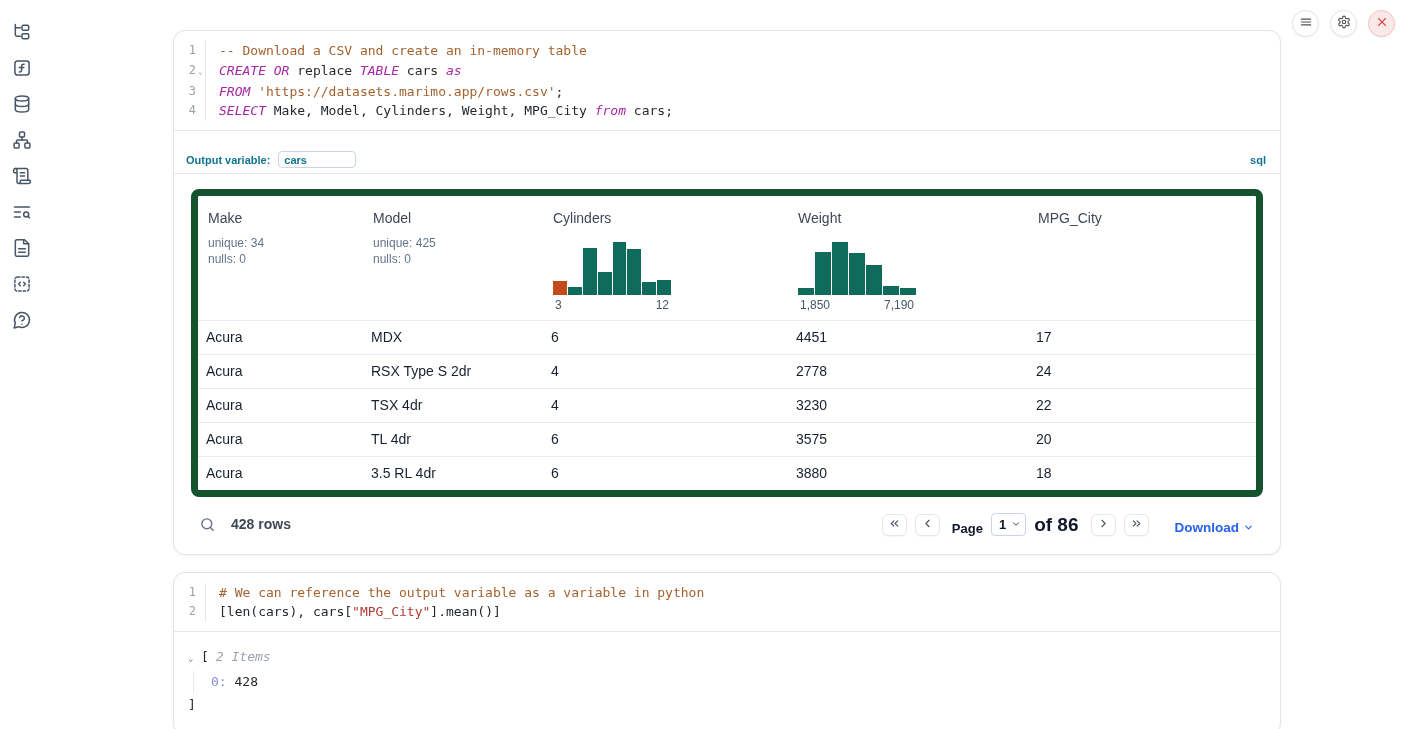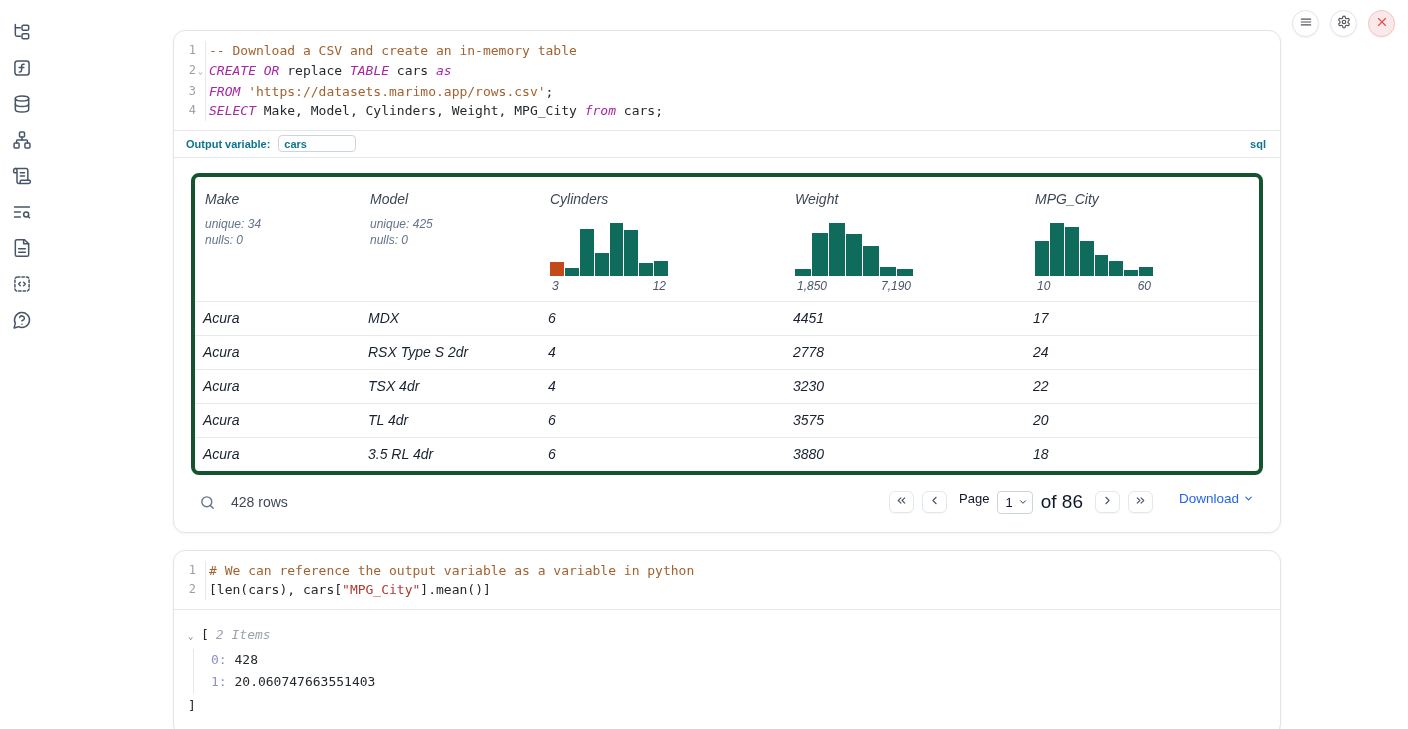--- a/index.html
+++ b/index.html
@@ -24,54 +24,54 @@
   .main{position:absolute;left:173px;top:30px;width:1108px;}
   .cell{background:#fff;border:1px solid #e4e4e7;border-radius:12px;
     box-shadow:0 1px 3px rgba(15,23,42,.05);}
   .cell + .cell{margin-top:17px;}
   
   .code-area{padding:10px 0 9px 0;}
   .code-line{display:flex;font-family:"DejaVu Sans Mono","Liberation Mono",monospace;
     font-size:13px;line-height:19.5px;white-space:pre;}
   .ln{flex:0 0 22px;text-align:right;color:#9aa1ad;font-size:12px;line-height:19.5px;}
   .fold{flex:0 0 9px;color:#9aa1ad;font-size:8px;text-align:center;line-height:21px;}
-  .code-content{border-left:1px solid #e5e7eb;padding-left:3px;flex:1;color:#24292e;}
+  .code-content{border-left:1px solid #e5e7eb;padding-left:13px;flex:1;color:#24292e;}
   .tok-kw{color:var(--kw);font-style:italic;}
   .tok-comment{color:var(--comment);}
   .tok-string{color:var(--sql-string);}
   .tok-pystring{color:var(--py-string);}
   .tok-plain{color:#24292e;}
   
   .outvar-bar{border-top:1px solid #e5e7eb;display:flex;align-items:center;
-    padding:0 14px 0 12px;height:26px;}
+    padding:16px 14px 0 12px;height:26px;}
   .outvar-label{font-size:11px;font-weight:bold;color:var(--accent);}
   .outvar-input{margin-left:8px;width:78px;height:17px;border:1px solid #cbd5e1;border-radius:4px;
     font-family:"Liberation Sans",sans-serif;font-size:11px;font-weight:bold;color:var(--accent);
     padding:0 5px;box-sizing:border-box;outline:none;}
   .lang-badge{margin-left:auto;font-size:11px;font-weight:bold;color:var(--accent);}
   
   .cell-output{border-top:1px solid #e5e7eb;}
-  .table-wrap{margin:15px 17px 0 17px;border:4px solid #14532d;border-radius:8px;overflow:hidden;font-style:italic;}
+  .table-wrap{margin:15px 17px 0 17px;border:7px solid #14532d;border-radius:8px;overflow:hidden;}
   .t-grid{display:grid;grid-template-columns:165px 180px 245px 240px 1fr;}
   .h-cell{padding:14px 10px 8px 10px;display:flex;flex-direction:column;min-height:124px;box-sizing:border-box;}
   .h-name{font-size:14px;color:#3f4756;}
   .h-stats{margin-top:9px;font-size:12px;color:#64748b;line-height:16.5px;}
   .hist{margin-top:auto;width:118px;}
   .hist-bars{height:53px;display:flex;align-items:flex-end;gap:1px;}
   .hist-bar{flex:1;background:var(--hist-green);}
   .hist-bar.orange{background:var(--hist-orange);}
   .hist-x{display:flex;justify-content:space-between;font-size:12px;color:#475569;margin-top:3px;padding:0 2px;}
   .t-row{height:33px;align-items:center;border-top:1px solid #e8eaee;font-size:14px;color:#18212f;}
   .t-cell{padding:0 10px 0 8px;overflow:hidden;white-space:nowrap;}
   
-  .table-footer{display:flex;align-items:center;padding:16px 26px 18px 25px;}
+  .table-footer{display:flex;align-items:center;padding:16px 26px 18px 25px;font-weight:bold;}
   .search-icon{width:17px;height:17px;color:#64748b;cursor:pointer;}
   .search-icon svg{width:17px;height:17px;display:block;}
   .rows-count{margin-left:15px;font-size:14px;color:#3f4756;}
-  .pager{margin-left:auto;display:flex;align-items:flex-start;gap:8px;}
+  .pager{margin-left:auto;display:flex;align-items:flex-end;gap:8px;}
   .pg-btn{width:25px;height:22px;border:1px solid #e2e8f0;border-radius:6px;background:#fff;
     box-shadow:0 1px 1px rgba(0,0,0,.04);color:#475569;display:flex;align-items:center;justify-content:center;cursor:pointer;padding:0;}
   .pg-btn svg{width:13px;height:13px;}
   .pg-label{font-size:13px;color:#0f172a;margin-left:4px;}
   .pg-select{height:21px;border:1px solid #cbd5e1;border-radius:4px;background:#fff;
     display:flex;align-items:center;gap:5px;padding:0 4px 0 7px;font-size:13px;color:#0f172a;cursor:pointer;}
   .pg-select svg{width:10px;height:10px;color:#334155;}
   .pg-of{font-size:19px;color:#0f172a;margin-right:4px;}
   .download{margin-left:18px;color:var(--link-blue);font-size:13.5px;display:flex;align-items:center;gap:4px;cursor:pointer;}
   .download svg{width:11px;height:11px;margin-top:2px;}
@@ -249,36 +249,20 @@
                   <div class="hist-bar" style="height: 13%;"></div>
                 </div>
               <div class="hist-x">
                 <span>1,850</span>
                 <span>7,190</span>
               </div>
             </div>
           </div>
           <div class="h-cell">
             <span class="h-name">MPG_City</span>
-            <div class="hist">
-              <div class="hist-bars">
-                  <div class="hist-bar" style="height: 65%;"></div>
-                  <div class="hist-bar" style="height: 100%;"></div>
-                  <div class="hist-bar" style="height: 92%;"></div>
-                  <div class="hist-bar" style="height: 65%;"></div>
-                  <div class="hist-bar" style="height: 38%;"></div>
-                  <div class="hist-bar" style="height: 27%;"></div>
-                  <div class="hist-bar" style="height: 10%;"></div>
-                  <div class="hist-bar" style="height: 17%;"></div>
-                </div>
-              <div class="hist-x">
-                <span>10</span>
-                <span>60</span>
-              </div>
-            </div>
           </div>
         </div>
         <div>
             <div class="t-row t-grid">
               <div class="t-cell">Acura</div>
               <div class="t-cell">MDX</div>
               <div class="t-cell">6</div>
               <div class="t-cell">4451</div>
               <div class="t-cell">17</div>
             </div>
@@ -369,20 +353,19 @@
       </div>
     <div class="cell-output">
       <div class="tree">
         <div class="tree-head">
           <span class="tree-chev">⌄</span>
           <span class="tree-bracket">[</span>
           <span class="tree-items-label">2 Items</span>
         </div>
         <div class="tree-body">
             <div class="tree-entry"><span class="tree-key">0:</span><span class="tree-val"> 428</span></div>
-            <div class="tree-entry"><span class="tree-key">1:</span><span class="tree-val"> 20.060747663551403</span></div>
           </div>
         <div class="tree-close tree-bracket">]</div>
       </div>
     </div>
   </div>
 
 </div>
 
 </body></html>

